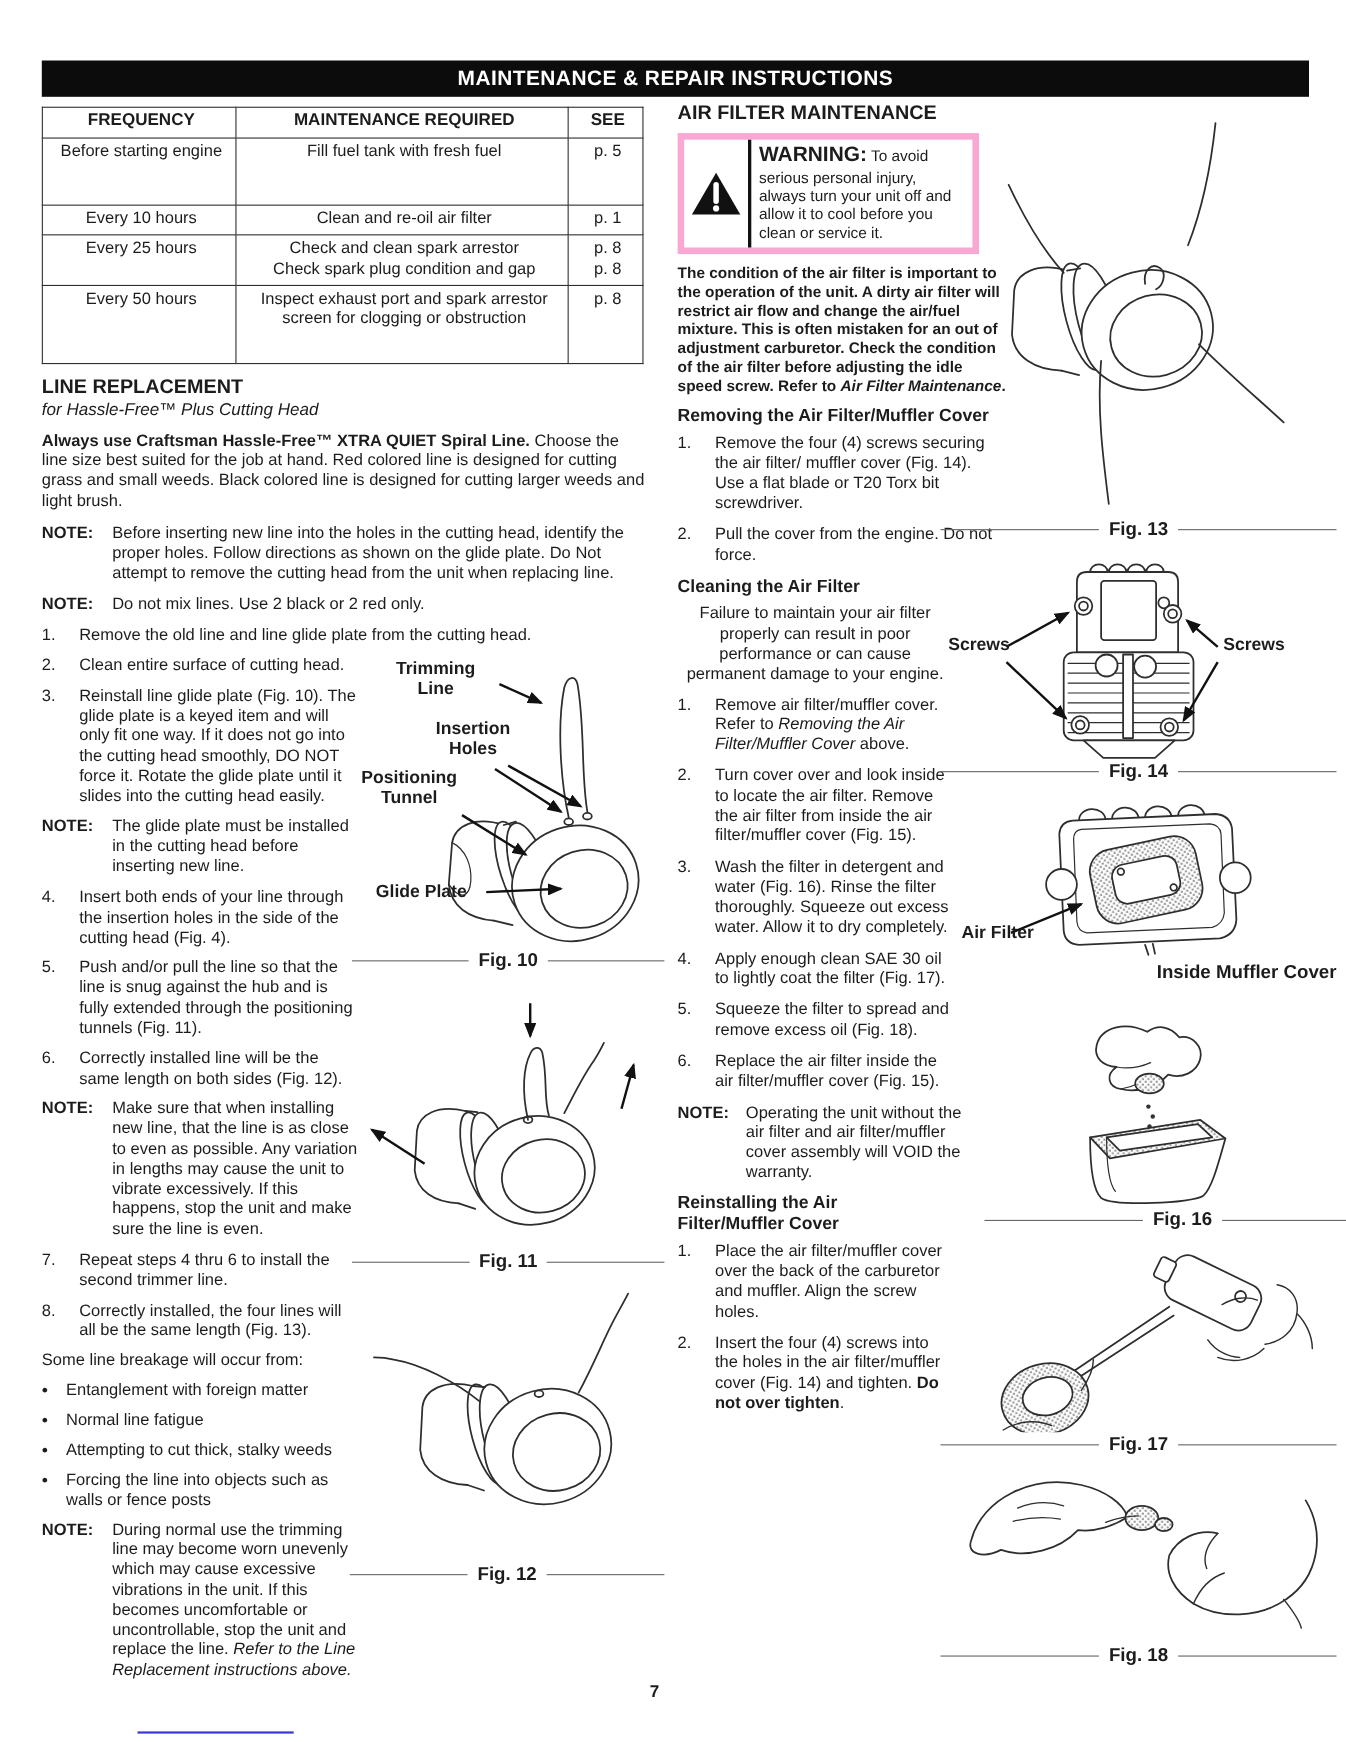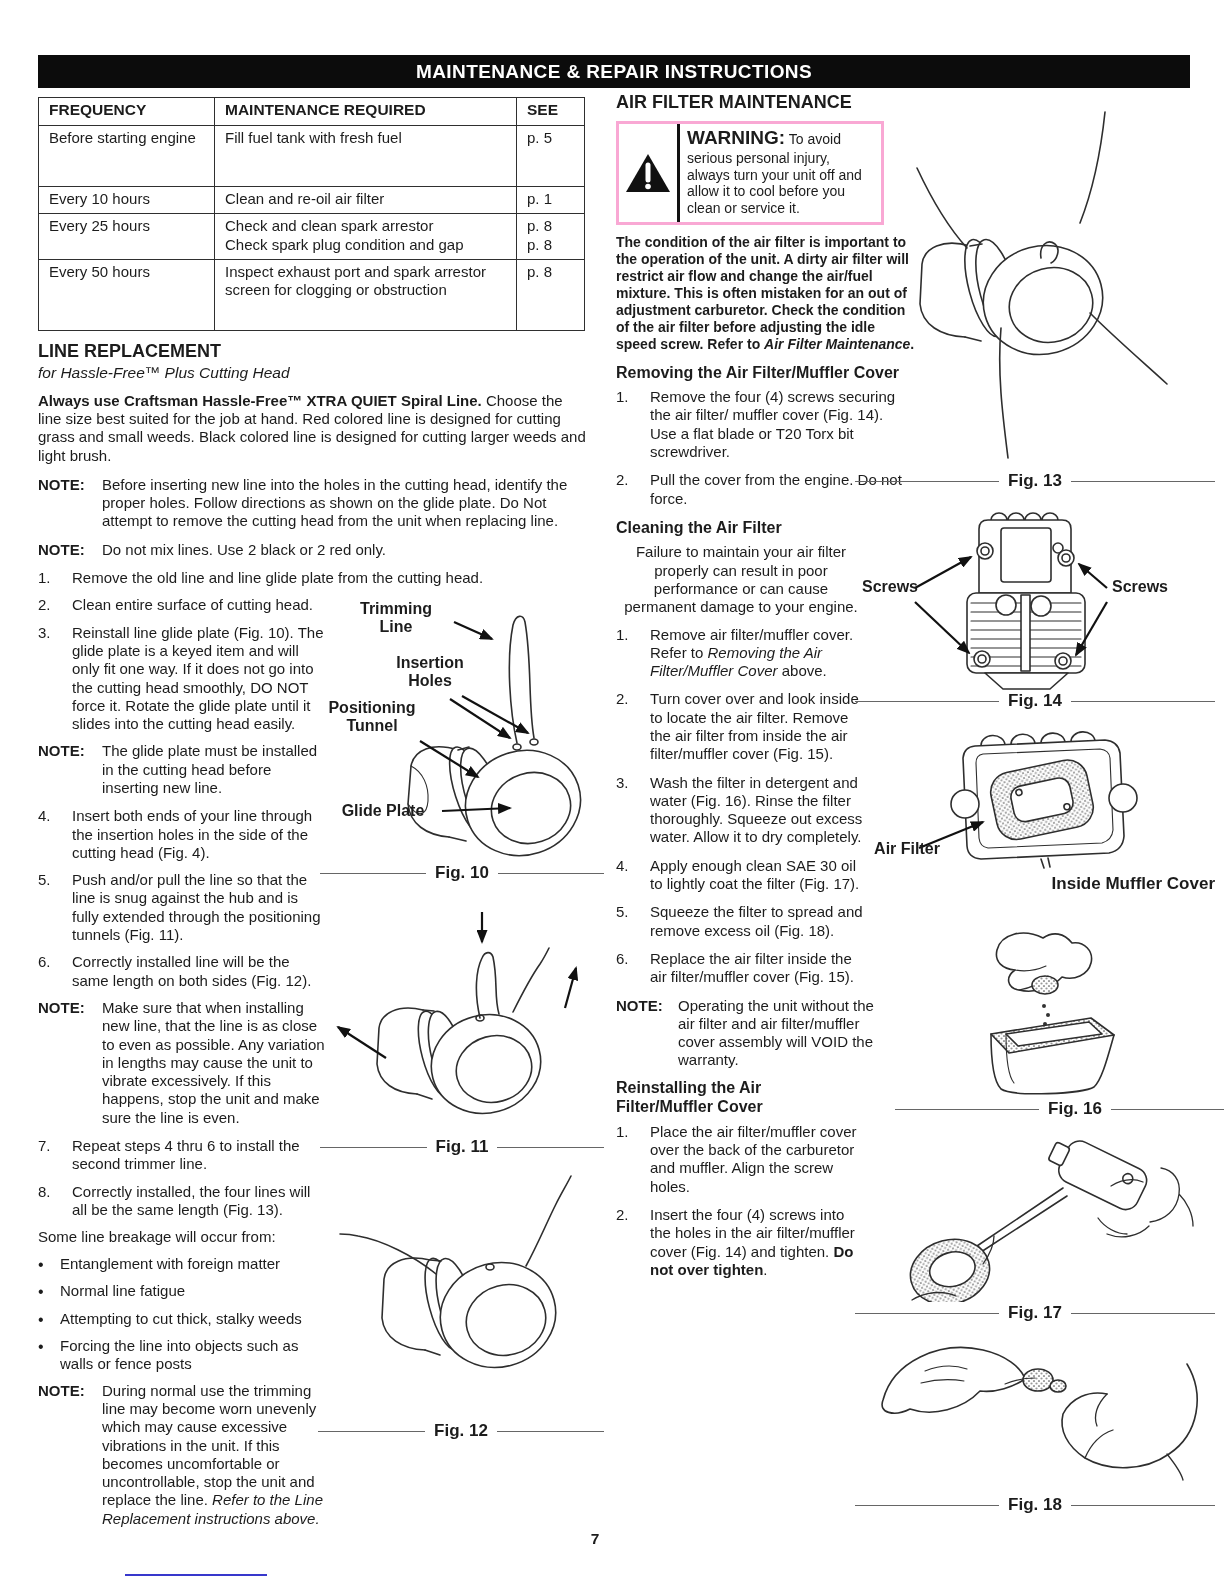--- a/index.html
+++ b/index.html
@@ -10,21 +10,21 @@
   .i {font-style:italic;}
 
   .header-bar {position:absolute; left:38px; top:55px; width:1152px; height:33px; background:#0c0c0c;
                color:#ffffff; font-weight:bold; font-size:19px; letter-spacing:.4px;
                display:flex; align-items:center; justify-content:center;}
 
   
   .leftcol {position:absolute; left:38px; top:97px; width:548px;}
   table.mt {border-collapse:collapse; width:547px; margin:0 0 10px 0;}
   .mt th, .mt td {border:1.7px solid #2f2f2f; padding:3px 6px 5px 10px; vertical-align:top;
-                  text-align:left; font-size:15px; line-height:1.22;}
+                  text-align:center; font-size:15px; line-height:1.22;}
   .mt th {font-weight:bold; font-size:15.5px;}
   .mt tr.r1 td {height:52px;}
   .mt tr.r4 td {height:62px;}
 
   .h2 {font-size:18px; font-weight:bold; margin:2px 0 1px 0;}
   .subtitle {font-style:italic; font-size:15.5px; margin:0 0 9px 0;}
   p.intro {margin:0 0 11px 0;}
   .note {display:flex; margin:0 0 10px 0;}
   .note .nl {font-weight:bold; width:64px; flex:none;}
   .note .nt {flex:1;}
@@ -33,21 +33,21 @@
   .step .st {flex:1;}
   .figspacer {float:right; width:260px; height:838px;}
   .bintro {margin:0 0 8px 0;}
   .bullet {display:flex; margin:0 0 8px 0; width:270px;}
   .bullet .bd {width:22px; flex:none; font-size:16px;}
   .bullet .bt {flex:1;}
 
   
   .rightcol {position:absolute; left:616px; top:92px; width:300px;}
   .rightcol .h2 {margin:0 0 7px 0;}
-  .warnbox {display:flex; width:262px; border:3px solid #f9a8d4; margin:0 0 9px 0;}
+  .warnbox {display:flex; width:262px; border:6px solid #f9a8d4; margin:0 0 9px 0;}
   .warnicon {width:58px; flex:none; border-right:3px solid #111; display:flex; align-items:center; justify-content:center;}
   .warntext {flex:1; padding:3px 5px 5px 7px; font-size:14px; line-height:1.2;}
   .warntext .wb {font-weight:bold; font-size:19px;}
   .airintro {font-size:14px; line-height:1.21; width:300px; margin:0 0 10px 0;font-weight:bold;}
   .h3 {font-size:16px; font-weight:bold; margin:2px 0 6px 0;}
   .h3.rm {width:292px;}
   .h3.ri {width:210px; margin-top:4px;}
   .rstep {display:flex; margin:0 0 10px 0;}
   .rstep .sn {width:34px; flex:none;}
   .rstep .st {flex:1;}

